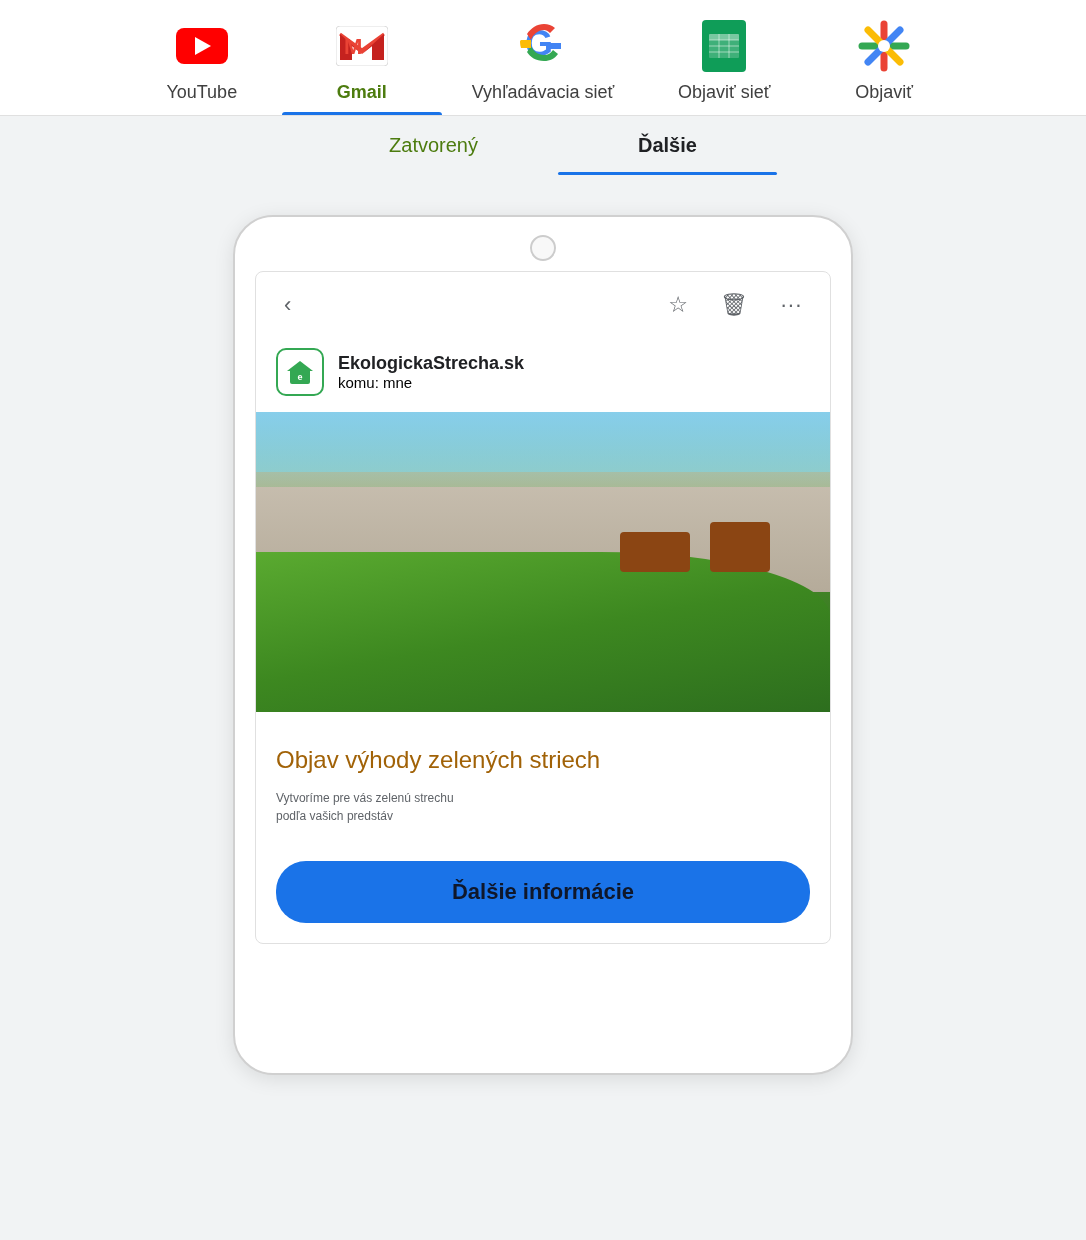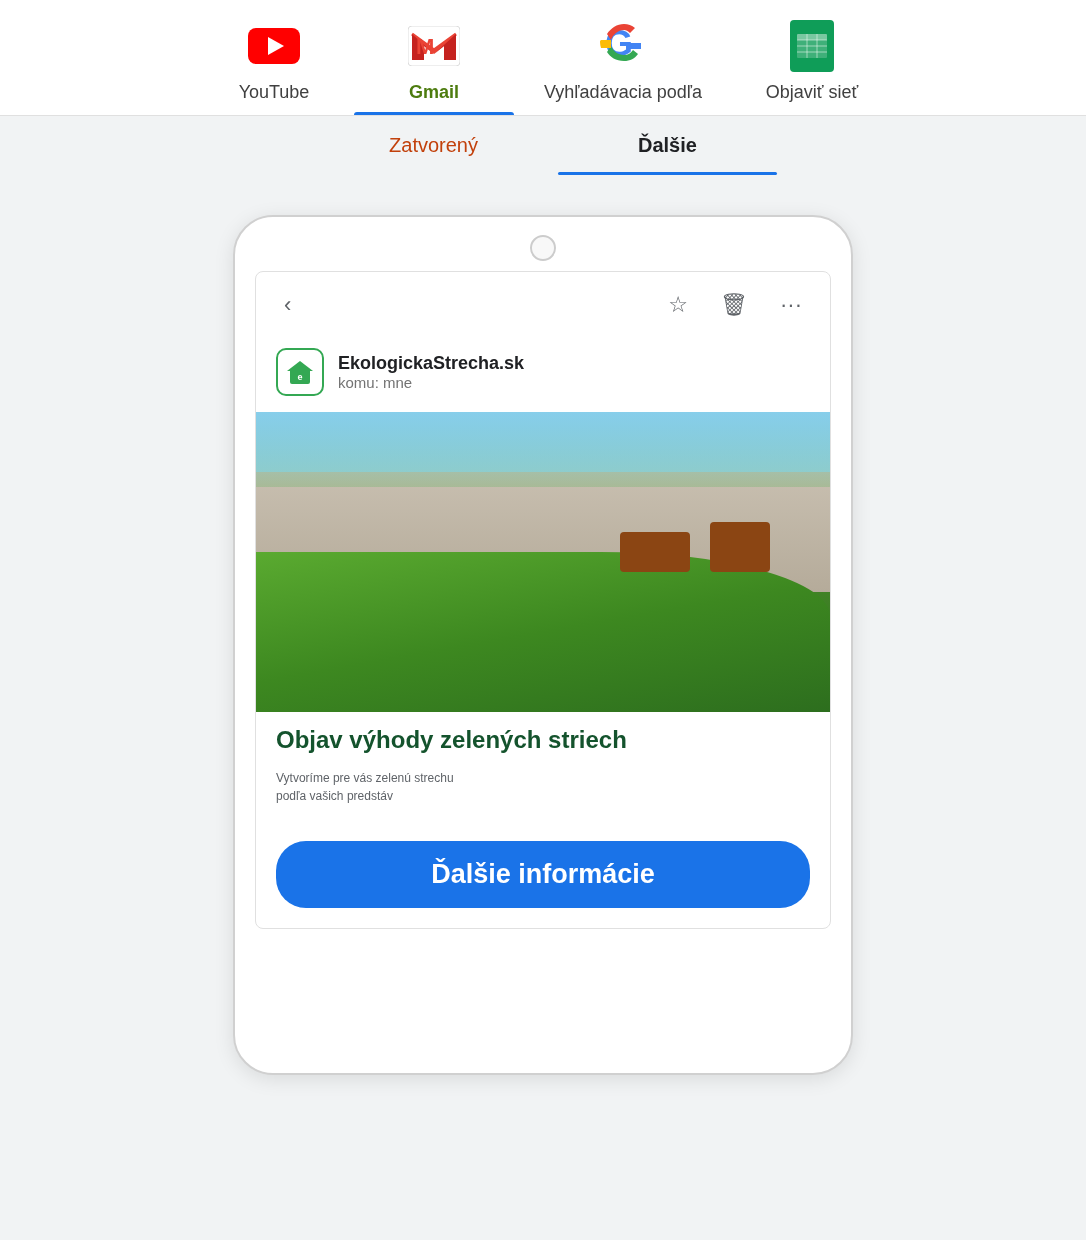--- a/index.html
+++ b/index.html
@@ -63,21 +63,21 @@
       display: flex;
       justify-content: center;
       background: #f1f3f4;
       padding: 0 100px;
       gap: 0;
     }
     .sub-tab {
       padding: 18px 80px;
       font-size: 20px;
       font-weight: 400;
-      color: #c2410c;
+      color: #4d7c0f;
       cursor: pointer;
       position: relative;
     }
     .sub-tab.active {
       font-weight: 700;
       color: #202124;
     }
     .sub-tab.active::after {
       content: '';
       position: absolute;
@@ -157,21 +157,21 @@
       gap: 14px;
     }
     .sender-info { display: flex; flex-direction: column; }
     .sender-name {
       font-size: 18px;
       font-weight: 700;
       color: #202124;
     }
     .sender-to {
       font-size: 15px;
-      color: #737373;
+      color: #000000;
     }
 
     
     .email-image {
       width: 100%;
       height: 300px;
       background: linear-gradient(180deg, #87b347 0%, #4a8c2a 40%, #2d6e1e 100%);
       position: relative;
       overflow: hidden;
     }
@@ -191,40 +191,40 @@
       height: 80px;
       background: linear-gradient(180deg, #87ceeb 0%, #a8d8f0 100%);
     }
     .planter-box {
       position: absolute;
       background: #8b4513;
       border-radius: 4px;
     }
 
     .email-headline {
-      padding: 12px 20px 10px;
+      padding: 32px 20px 10px;
       font-size: 24px;
-      font-weight: 700;
-      color: #14532d;
+      font-weight: 400;
+      color: #a16207;
       line-height: 1.3;
     }
     .email-body {
       padding: 4px 20px 20px;
       font-size: 12px;
       color: #5f6368;
       line-height: 1.5;
     }
     .cta-button {
       margin: 16px 20px 20px;
       background: #1a73e8;
-      color: #ffffff;
+      color: #0f172a;
       text-align: center;
       padding: 18px 30px;
       border-radius: 30px;
-      font-size: 27px;
+      font-size: 22px;
       font-weight: 600;
       cursor: pointer;
     }
 
     
     .yt-icon {
       width: 52px;
       height: 36px;
       background: #ff0000;
       border-radius: 8px;
@@ -313,39 +313,52 @@
         <text x="8" y="36" font-size="36" font-weight="700" font-family="Arial">
           <tspan fill="#4285F4">G</tspan>
         </text>
         <path d="M30 23 L44 23 L44 29 L30 29 Z" fill="#4285F4"></path>
         <path d="M10 14 C14 8 20 4 27 4 C31 4 35 5.5 38 8 L33 13 C31 11 29 10 27 10 C21 10 16 14.5 14 20 Z" fill="#EA4335"></path>
         <path d="M10 32 C13 37 19 41 27 41 C33 41 38 38.5 41 34 L36 30 C34 33 31 35 27 35 C21 35 16 31 14 26 Z" fill="#34A853"></path>
         <path d="M4 20 L10 20 L14 20 C14 24 14 26 14 28 L10 28 L4 28 C3.4 26 3 24 3 22 C3 21.3 3.1 20.6 4 20 Z" fill="#FBBC05"></path>
         <path d="M44 23 L30 23 L30 29 L44 29 Z" fill="#4285F4" opacity="0.3"></path>
       </svg>
     </div>
-    <span class="nav-label">Vyhľadávacia podľa</span>
+    <span class="nav-label">Vyhľadávacia sieť</span>
   </div>
 
   <div class="nav-item">
     <div class="nav-icon">
       <svg width="44" height="52" viewBox="0 0 44 52">
         <rect width="44" height="52" rx="4" fill="#0f9d58"></rect>
         <rect x="7" y="14" width="30" height="24" rx="1" fill="rgba(255,255,255,0.2)"></rect>
         <rect x="7" y="14" width="30" height="6" rx="1" fill="rgba(255,255,255,0.3)"></rect>
         <line x1="7" y1="20" x2="37" y2="20" stroke="rgba(255,255,255,0.5)" stroke-width="1"></line>
         <line x1="7" y1="26" x2="37" y2="26" stroke="rgba(255,255,255,0.5)" stroke-width="1"></line>
         <line x1="7" y1="32" x2="37" y2="32" stroke="rgba(255,255,255,0.5)" stroke-width="1"></line>
         <line x1="17" y1="14" x2="17" y2="38" stroke="rgba(255,255,255,0.5)" stroke-width="1"></line>
         <line x1="27" y1="14" x2="27" y2="38" stroke="rgba(255,255,255,0.5)" stroke-width="1"></line>
       </svg>
     </div>
     <span class="nav-label">Objaviť sieť</span>
   </div>
 
+  <div class="nav-item">
+    <div class="nav-icon">
+      <svg width="52" height="52" viewBox="0 0 52 52">
+
+        <line x1="26" y1="4" x2="26" y2="48" stroke="#EA4335" stroke-width="7" stroke-linecap="round"></line>
+        <line x1="4" y1="26" x2="48" y2="26" stroke="#34A853" stroke-width="7" stroke-linecap="round"></line>
+        <line x1="10" y1="10" x2="42" y2="42" stroke="#FBBC05" stroke-width="7" stroke-linecap="round"></line>
+        <line x1="42" y1="10" x2="10" y2="42" stroke="#4285F4" stroke-width="7" stroke-linecap="round"></line>
+        <circle cx="26" cy="26" r="6" fill="#fff"></circle>
+      </svg>
+    </div>
+    <span class="nav-label">Objaviť</span>
+  </div>
 
 </div>
 
 <div class="sub-tabs">
   <div class="sub-tab">
     <span>Zatvorený</span>
   </div>
   <div class="sub-tab active">
     <span>Ďalšie</span>
   </div>

